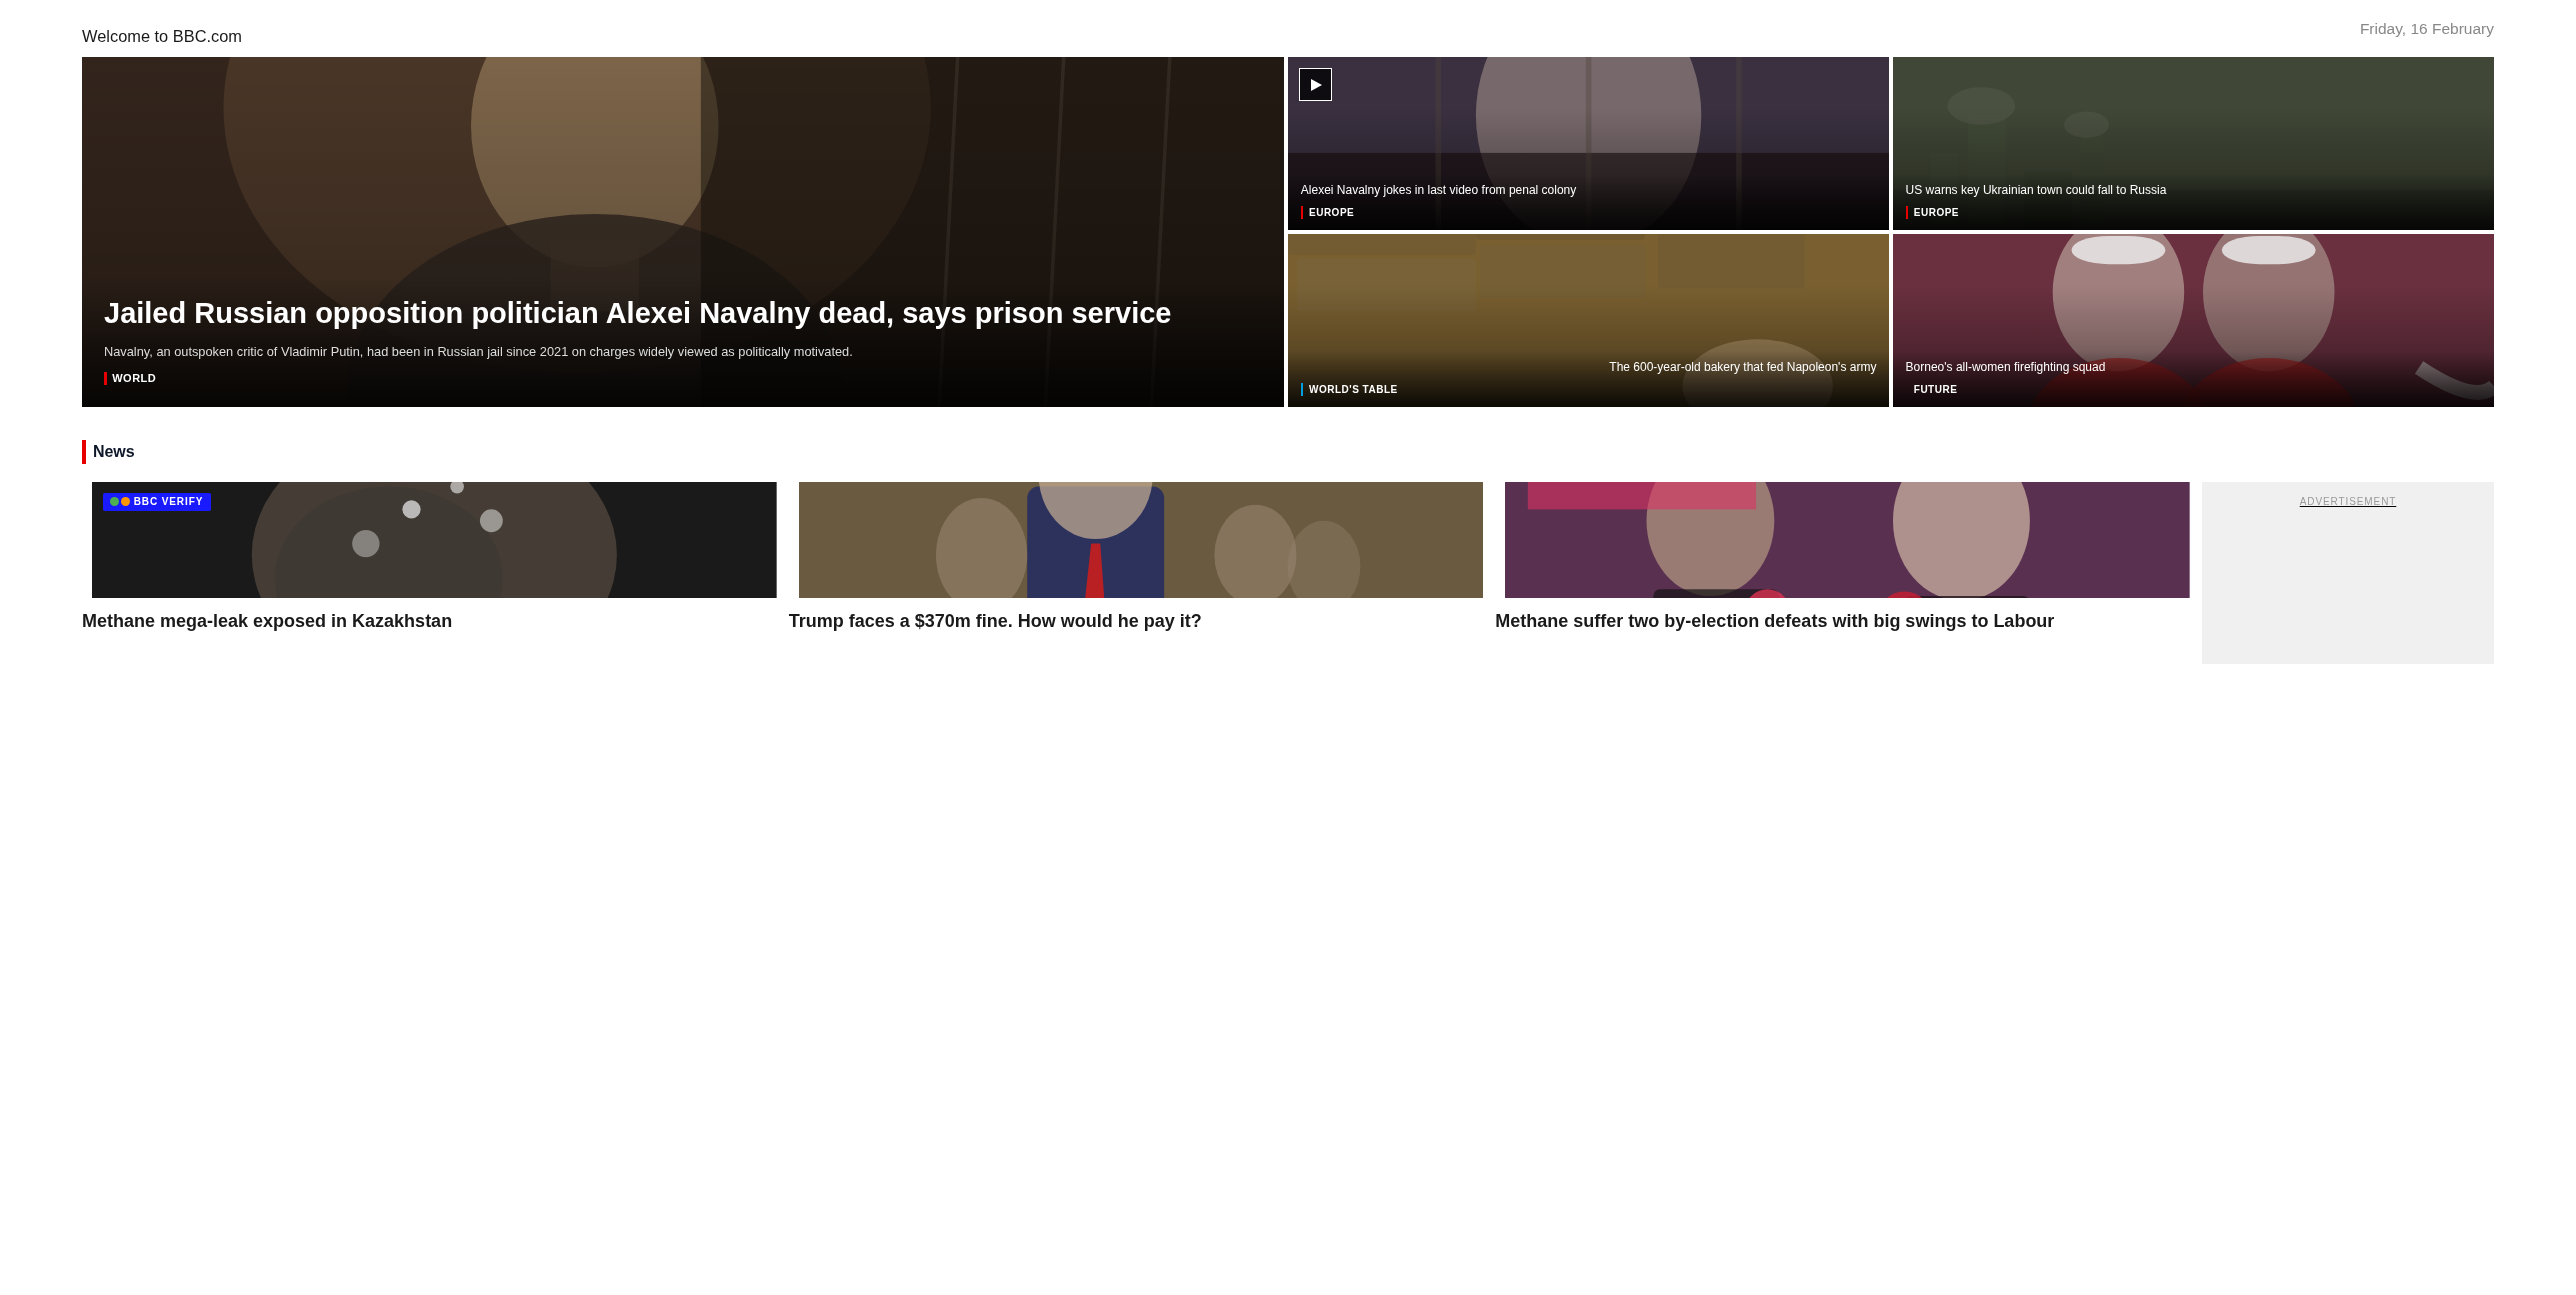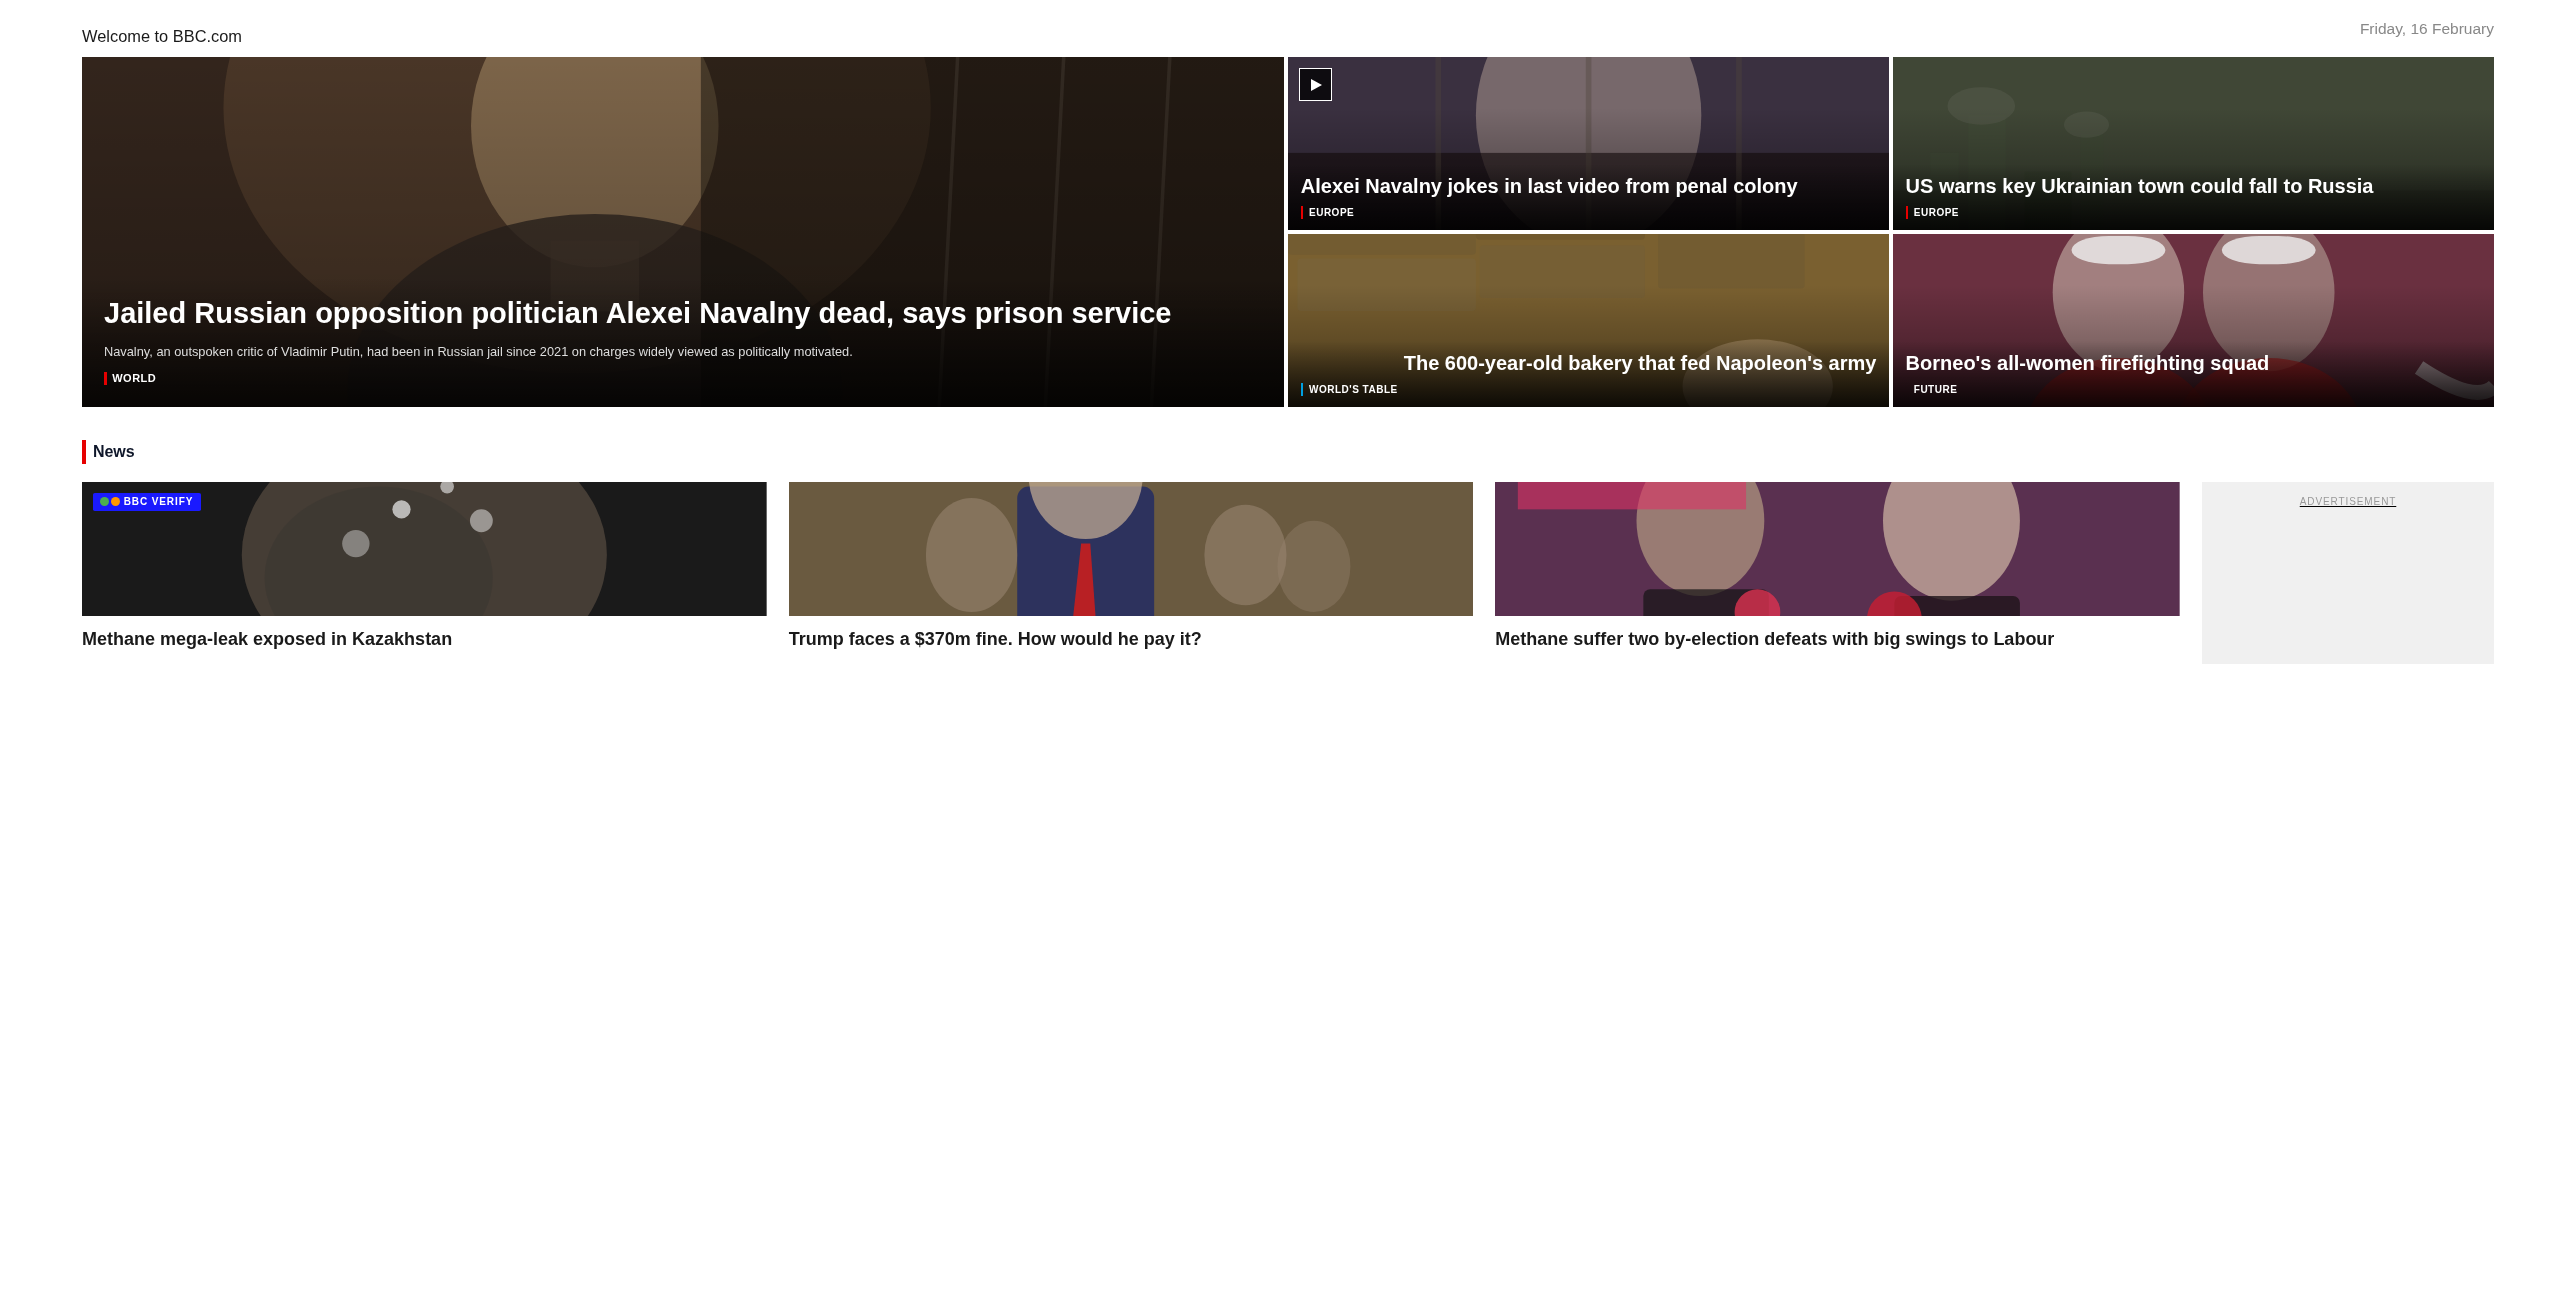--- a/index.html
+++ b/index.html
@@ -101,22 +101,22 @@
       width: 100%;
       height: 173px;
     }
     .side-card-overlay {
       position: absolute;
       bottom: 0; left: 0; right: 0;
       padding: 9px 12.8px 11px;
       background: linear-gradient(to top, rgba(0,0,0,0.8) 0%, transparent 100%);
     }
     .side-card-overlay .sc-title {
-      font-size: 20px;
-      font-weight: 700;
+      font-size: 12px;
+      font-weight: 400;
       color: #fff;
       line-height: 1.3;
       margin-bottom: 7.3px;
     }
     .side-card-overlay .category-tag {
       font-size: 10px;
     }
 
     
     .card-navalny-video {
@@ -184,24 +184,25 @@
       grid-template-columns: repeat(3, 1fr) 292px;
       gap: 22px;
     }
 
     .news-card {
       display: flex;
       flex-direction: column;
     }
     .news-card-img {
       width: 100%;
-      height: 134px;
+      height: 116px;
       margin-bottom: 12.8px;
       overflow: hidden;
       position: relative;
+      margin-left: 10px;
     }
     .news-card-title {
       font-size: 18px;
       font-weight: 700;
       color: #1a1a1a;
       line-height: 1.3;
     }
 
     
     .bbc-verify-badge {

